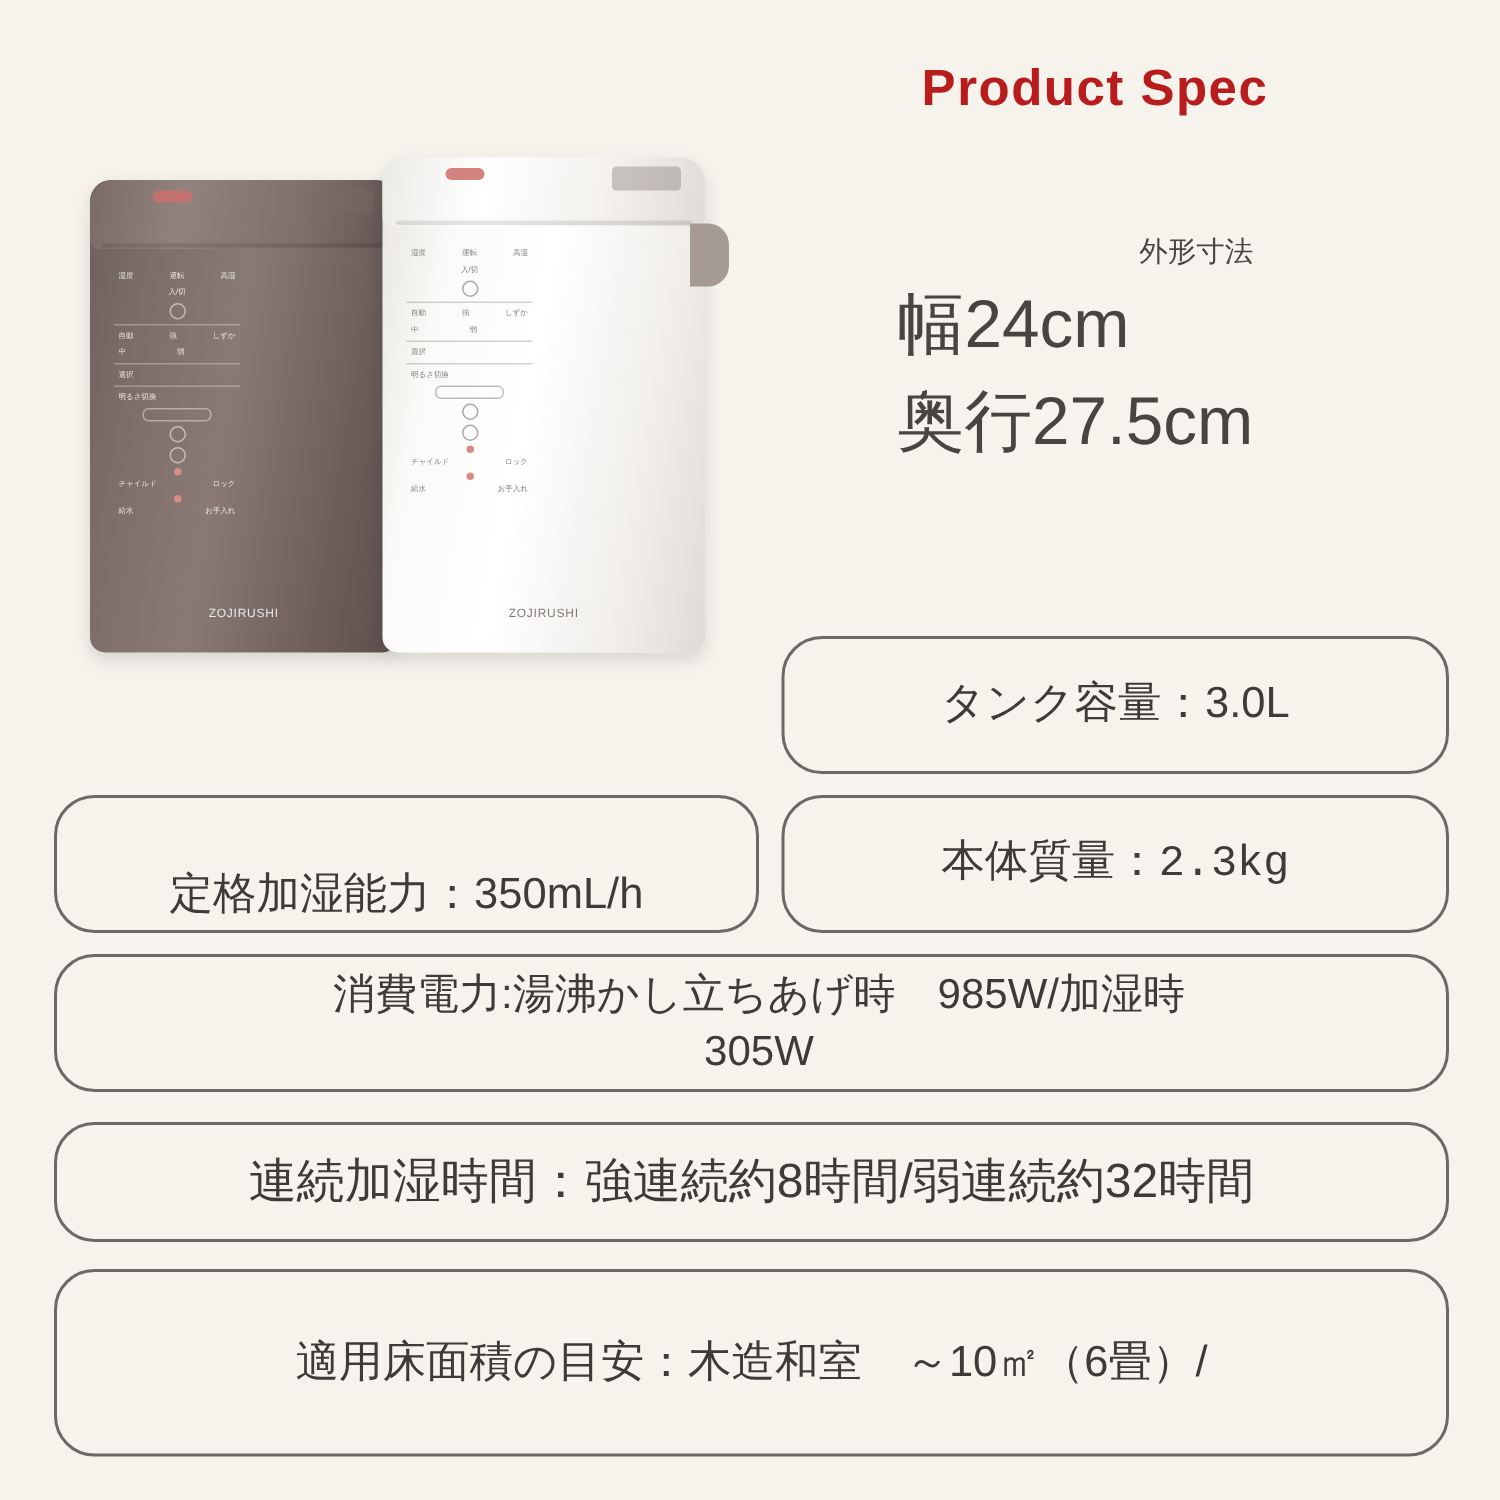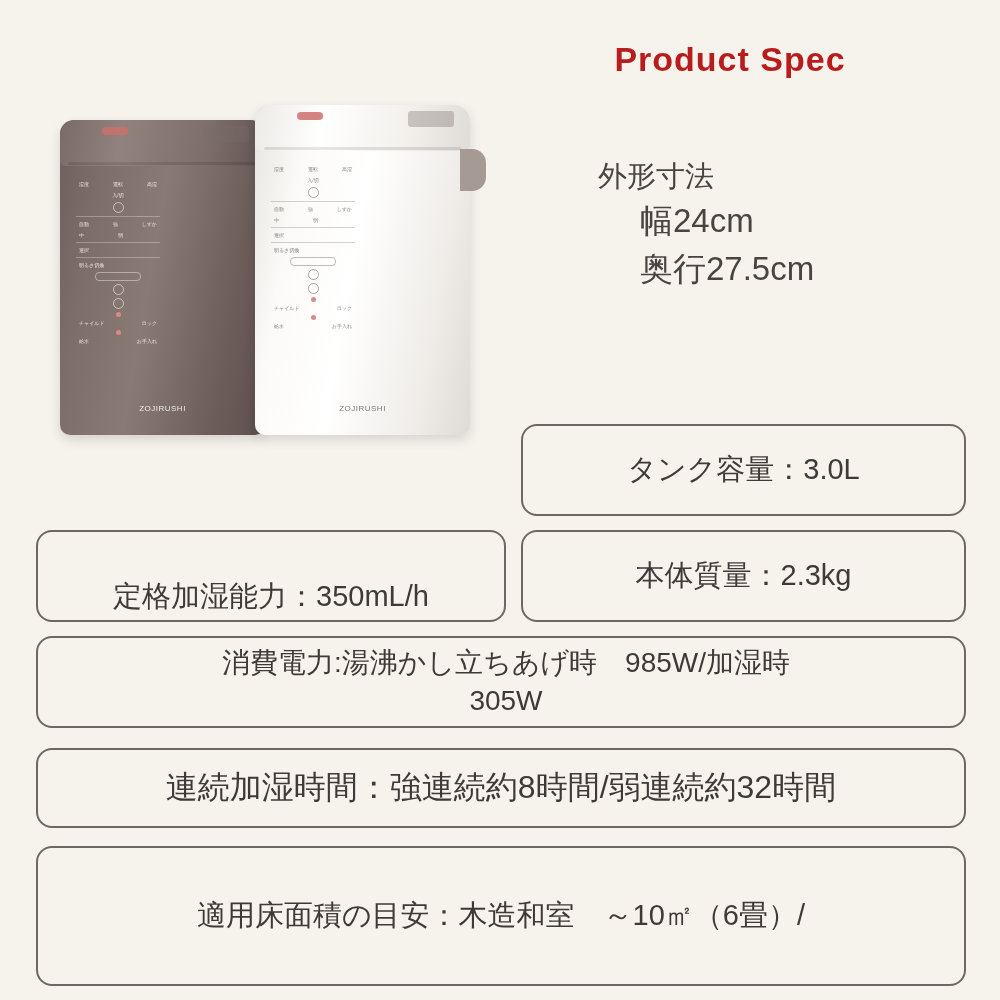--- a/index.html
+++ b/index.html
@@ -180,65 +180,65 @@
 
   
   .dims {
     position: absolute;
     left: 598px;
     top: 155px;
     font-size: 29px;
     line-height: 1.45;
     color: #4a4441;
   }
-  .dims .dim-head { font-size: 29px; }
+  .dims .dim-head { font-size: 19px; text-align: right; }
   .dims .dim-line {
-    font-size: 33px;
-    margin-left: 42px;
+    font-size: 45px;
   }
 
   
   .box {
     position: absolute;
     box-sizing: border-box;
     border: 2px solid #6f6763;
-    border-radius: 16px;
+    border-radius: 27px;
     display: flex;
     align-items: center;
     justify-content: center;
     text-align: center;
     color: #3f3a37;
     padding: 4px 10px;
     line-height: 1.35;
   }
   #box-tank {
     left: 521px; top: 424px; width: 445px; height: 92px;
     font-size: 29px;
   }
   #box-capacity {
     left: 36px; top: 530px; width: 470px; height: 92px;
     font-size: 29px;
     align-items: flex-end;
   }
   #box-weight {
     left: 521px; top: 530px; width: 445px; height: 92px;
     font-size: 29px;
+    font-family: Liberation Mono, monospace;
   }
   #box-power {
     left: 36px; top: 636px; width: 930px; height: 92px;
     font-size: 28px;
     padding-left: 20px;
   }
   #box-power .inner { display: block; }
   #box-runtime {
     left: 36px; top: 748px; width: 930px; height: 80px;
     font-size: 32px;
   }
   #box-area {
-    left: 36px; top: 846px; width: 930px; height: 140px;
+    left: 36px; top: 846px; width: 930px; height: 125px;
     font-size: 29px;
     padding-left: 10px;
   }
   #box-area .inner { display: block; line-height: 1.5; }
 </style>
 </head>
 <body>
 
 <div class="page">
 

